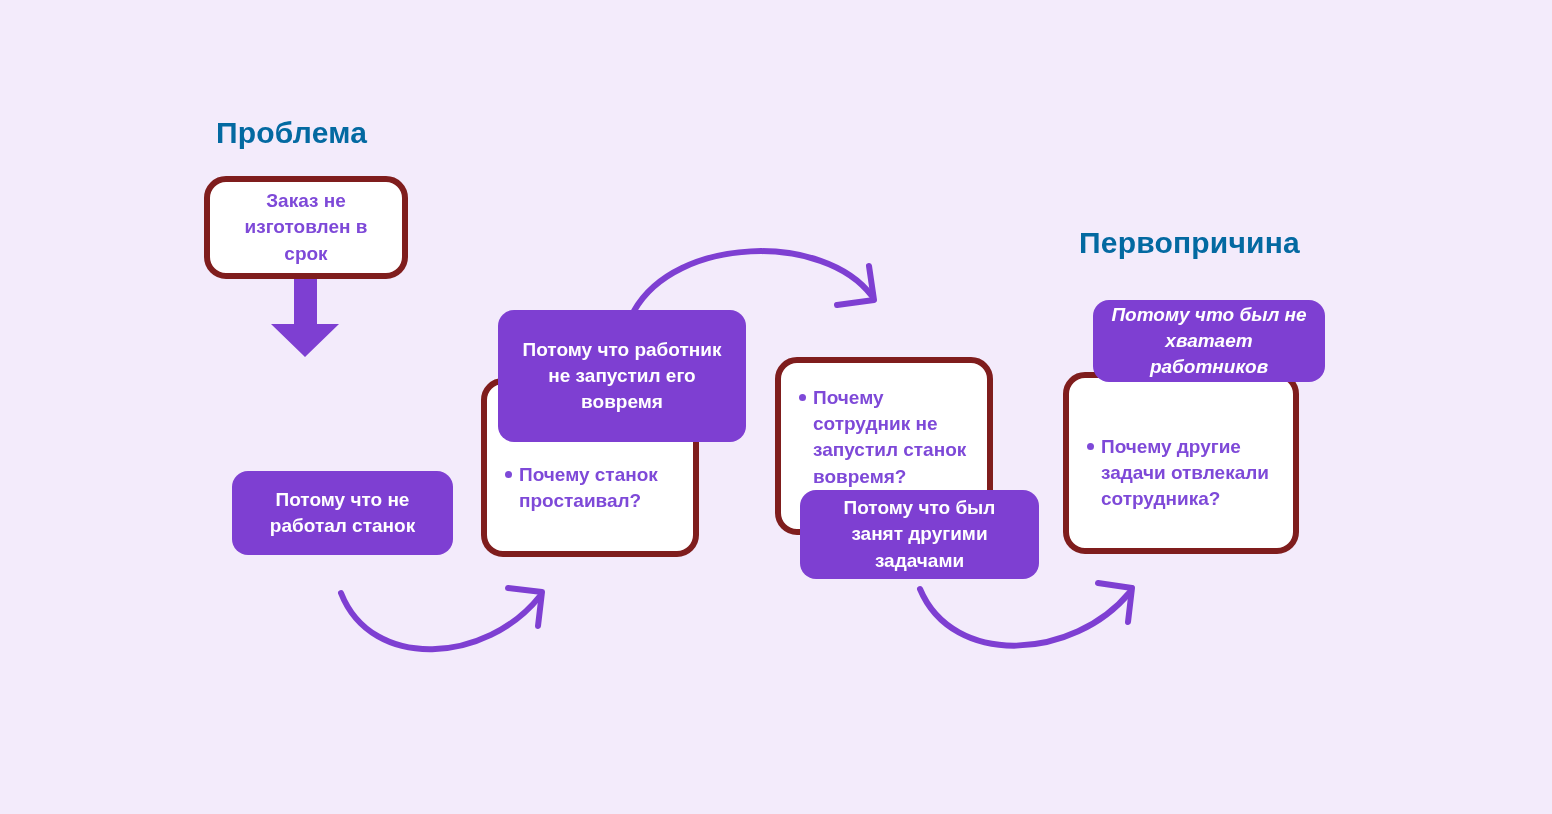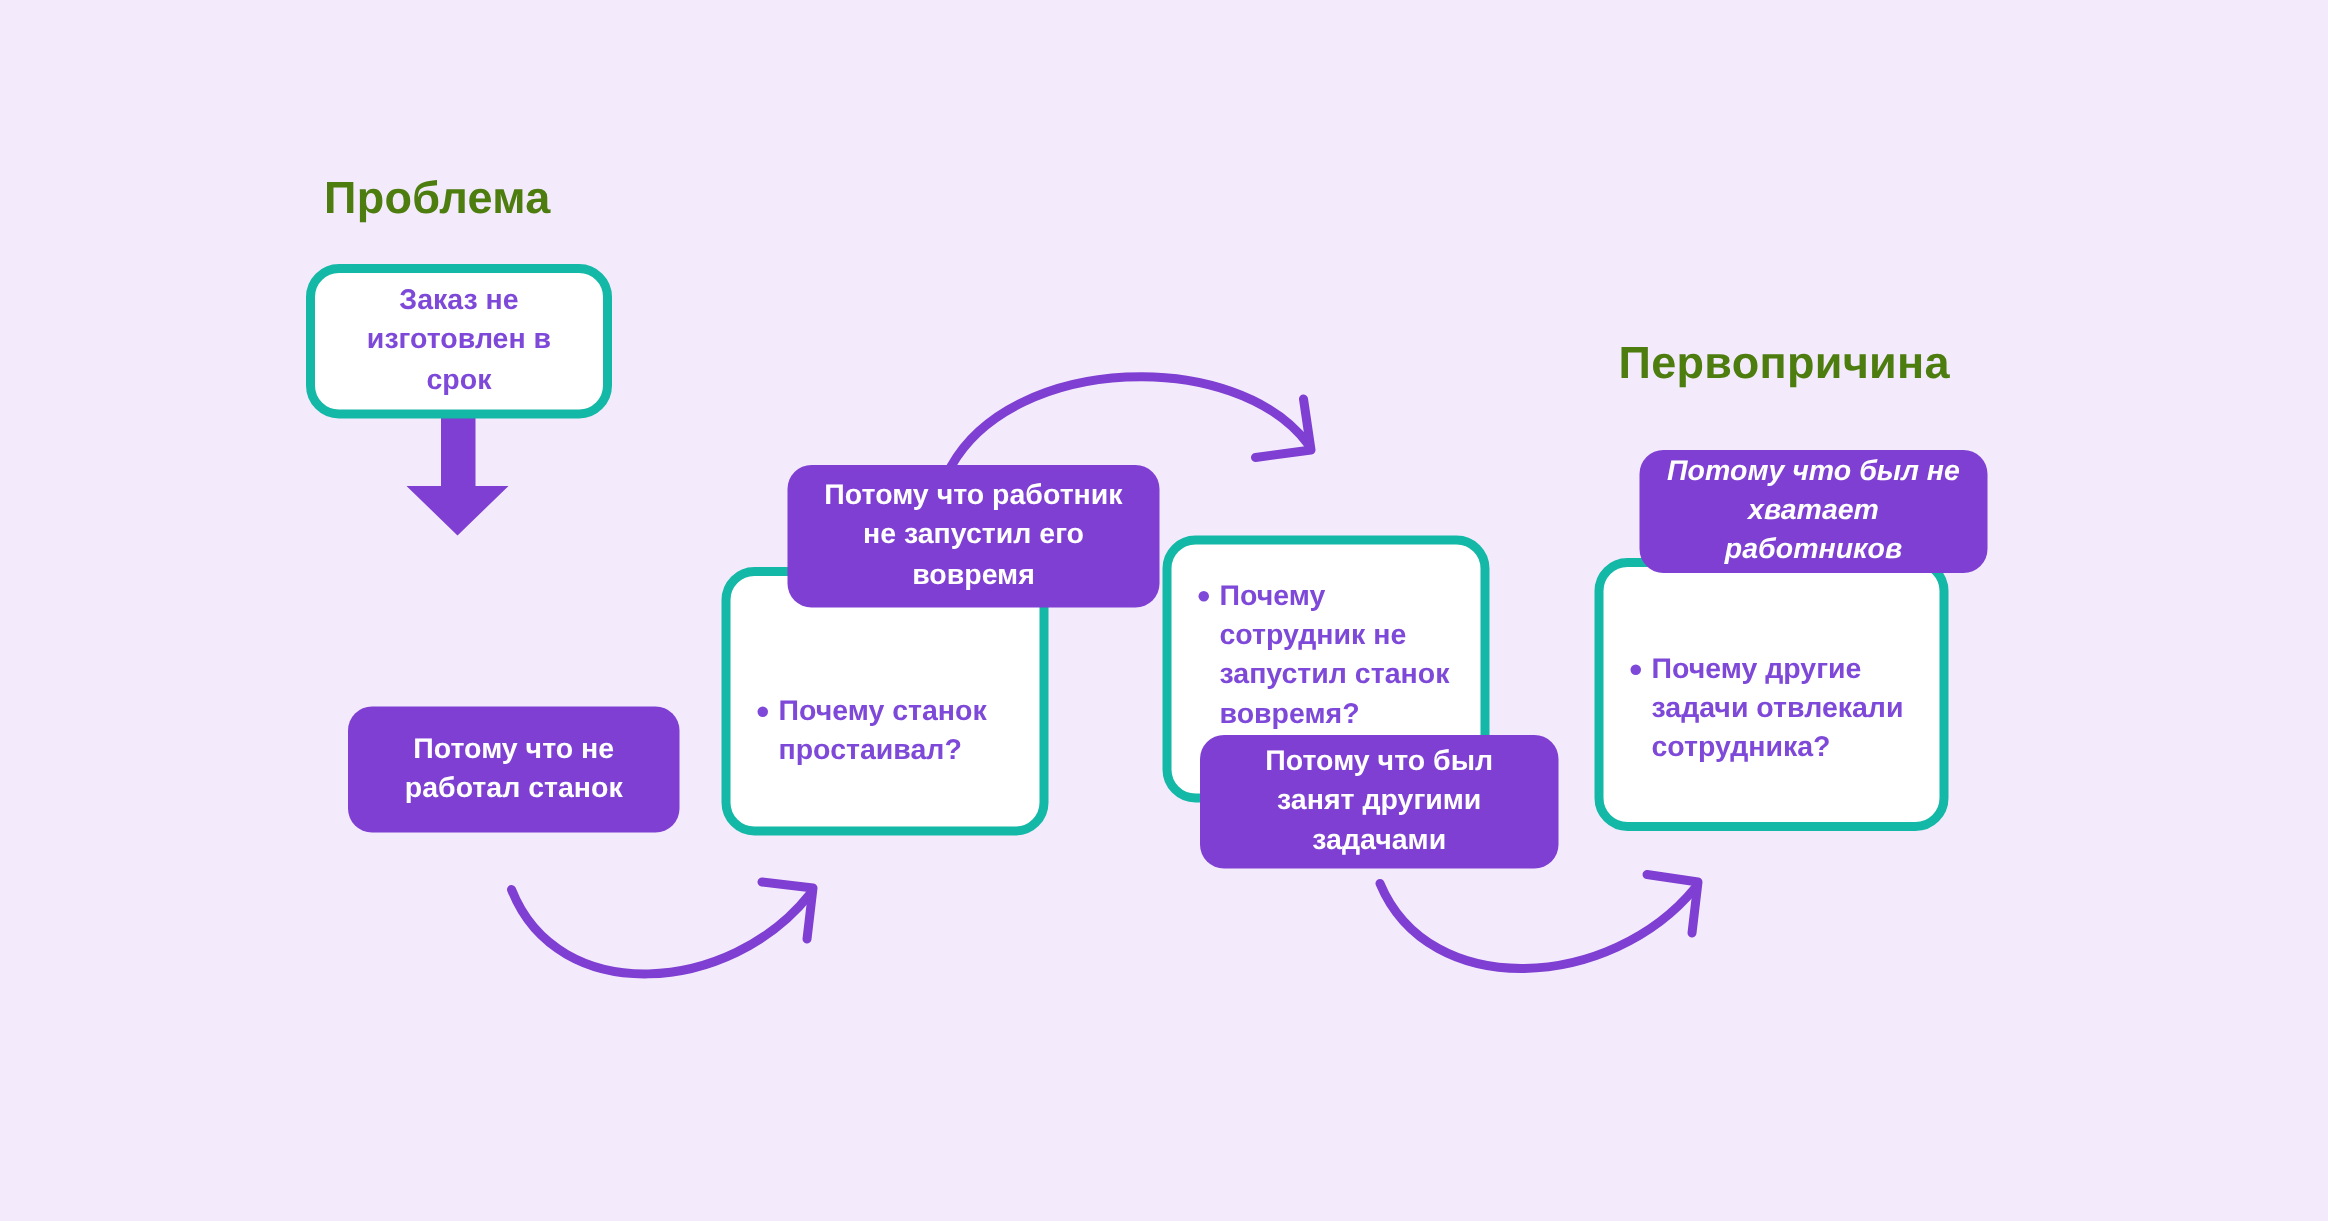--- a/index.html
+++ b/index.html
@@ -18,32 +18,32 @@
     position: relative;
     width: 1552px;
     height: 814px;
   }
 
   .heading {
     position: absolute;
     font-weight: bold;
     font-size: 30px;
     letter-spacing: 0.2px;
-    color: #4d7c0f;
+    color: #0369a1;
     white-space: nowrap;
     line-height: 1;
   }
   #heading-problem { left: 216px; top: 118px; }
   #heading-rootcause { left: 1079px; top: 228px; }
 
   
   .card-white {
     position: absolute;
     background: #ffffff;
-    border: 6px solid #14b8a6;
+    border: 6px solid #7f1d1d;
     border-radius: 22px;
     box-sizing: border-box;
     color: #7e49d8;
     font-weight: bold;
     font-size: 19px;
     line-height: 1.38;
     z-index: 1;
   }
   .card-white.centered {
     display: flex;
@@ -84,21 +84,21 @@
     text-align: center;
     z-index: 3;
   }
   .card-purple .ctext { padding: 0 16px; }
 
   
   #card-problem        { left: 204px; top: 176px;  width: 204px; height: 103px; }
   #card-q1             { left: 195px; top: 350px;  width: 224px; height: 184px; }
   #card-a1             { left: 232px; top: 471px;  width: 221px; height: 84px; }
   #card-q2             { left: 481px; top: 378px;  width: 218px; height: 179px; }
-  #card-a2             { left: 525px; top: 310px;  width: 248px; height: 95px; }
+  #card-a2             { left: 498px; top: 310px;  width: 248px; height: 132px; }
   #card-q3             { left: 775px; top: 357px;  width: 218px; height: 178px; }
   #card-a3             { left: 800px; top: 490px;  width: 239px; height: 89px;  }
   #card-q4             { left: 1063px; top: 372px; width: 236px; height: 182px; }
   #card-a4             { left: 1093px; top: 300px; width: 232px; height: 82px; font-style: italic; }
 
   svg.overlay {
     position: absolute;
     left: 0;
     top: 0;
     width: 1552px;

